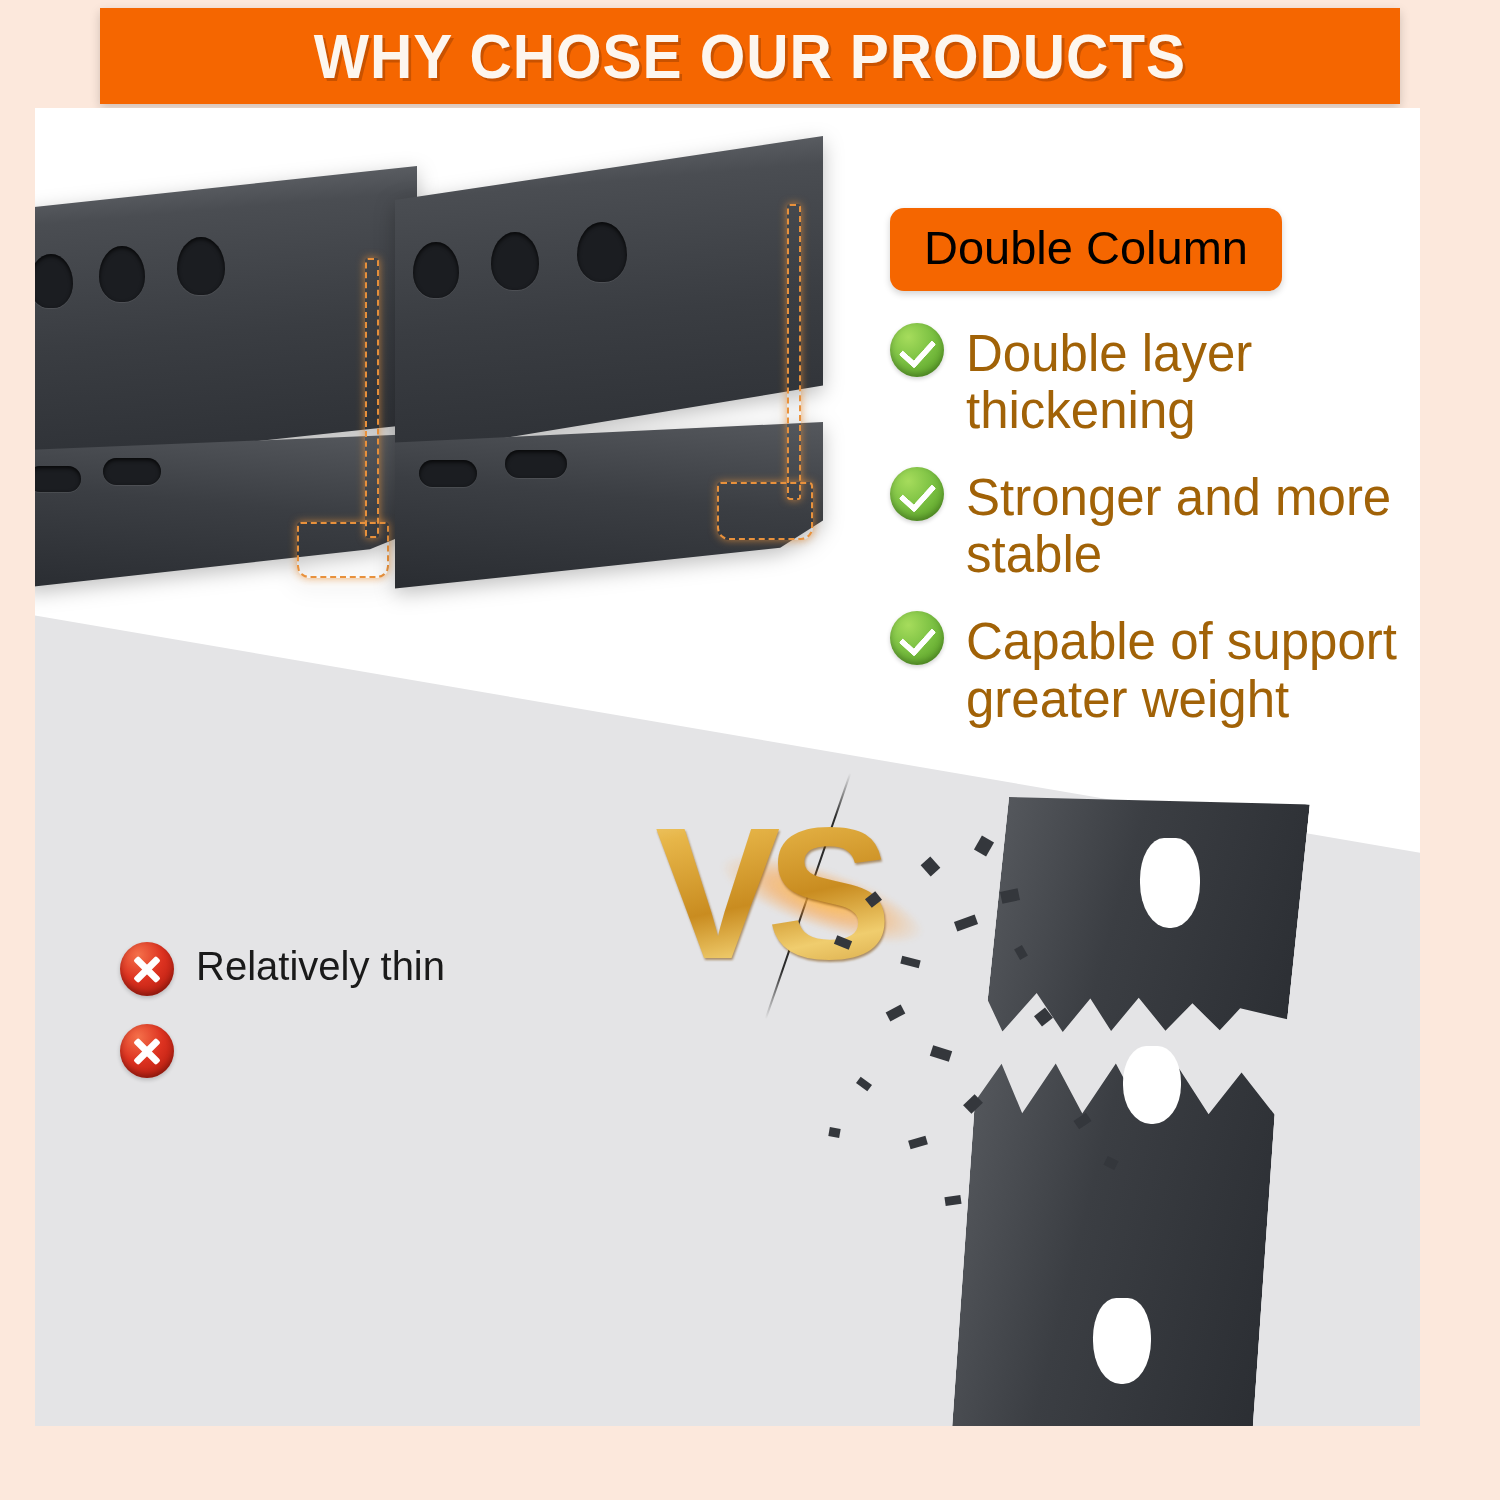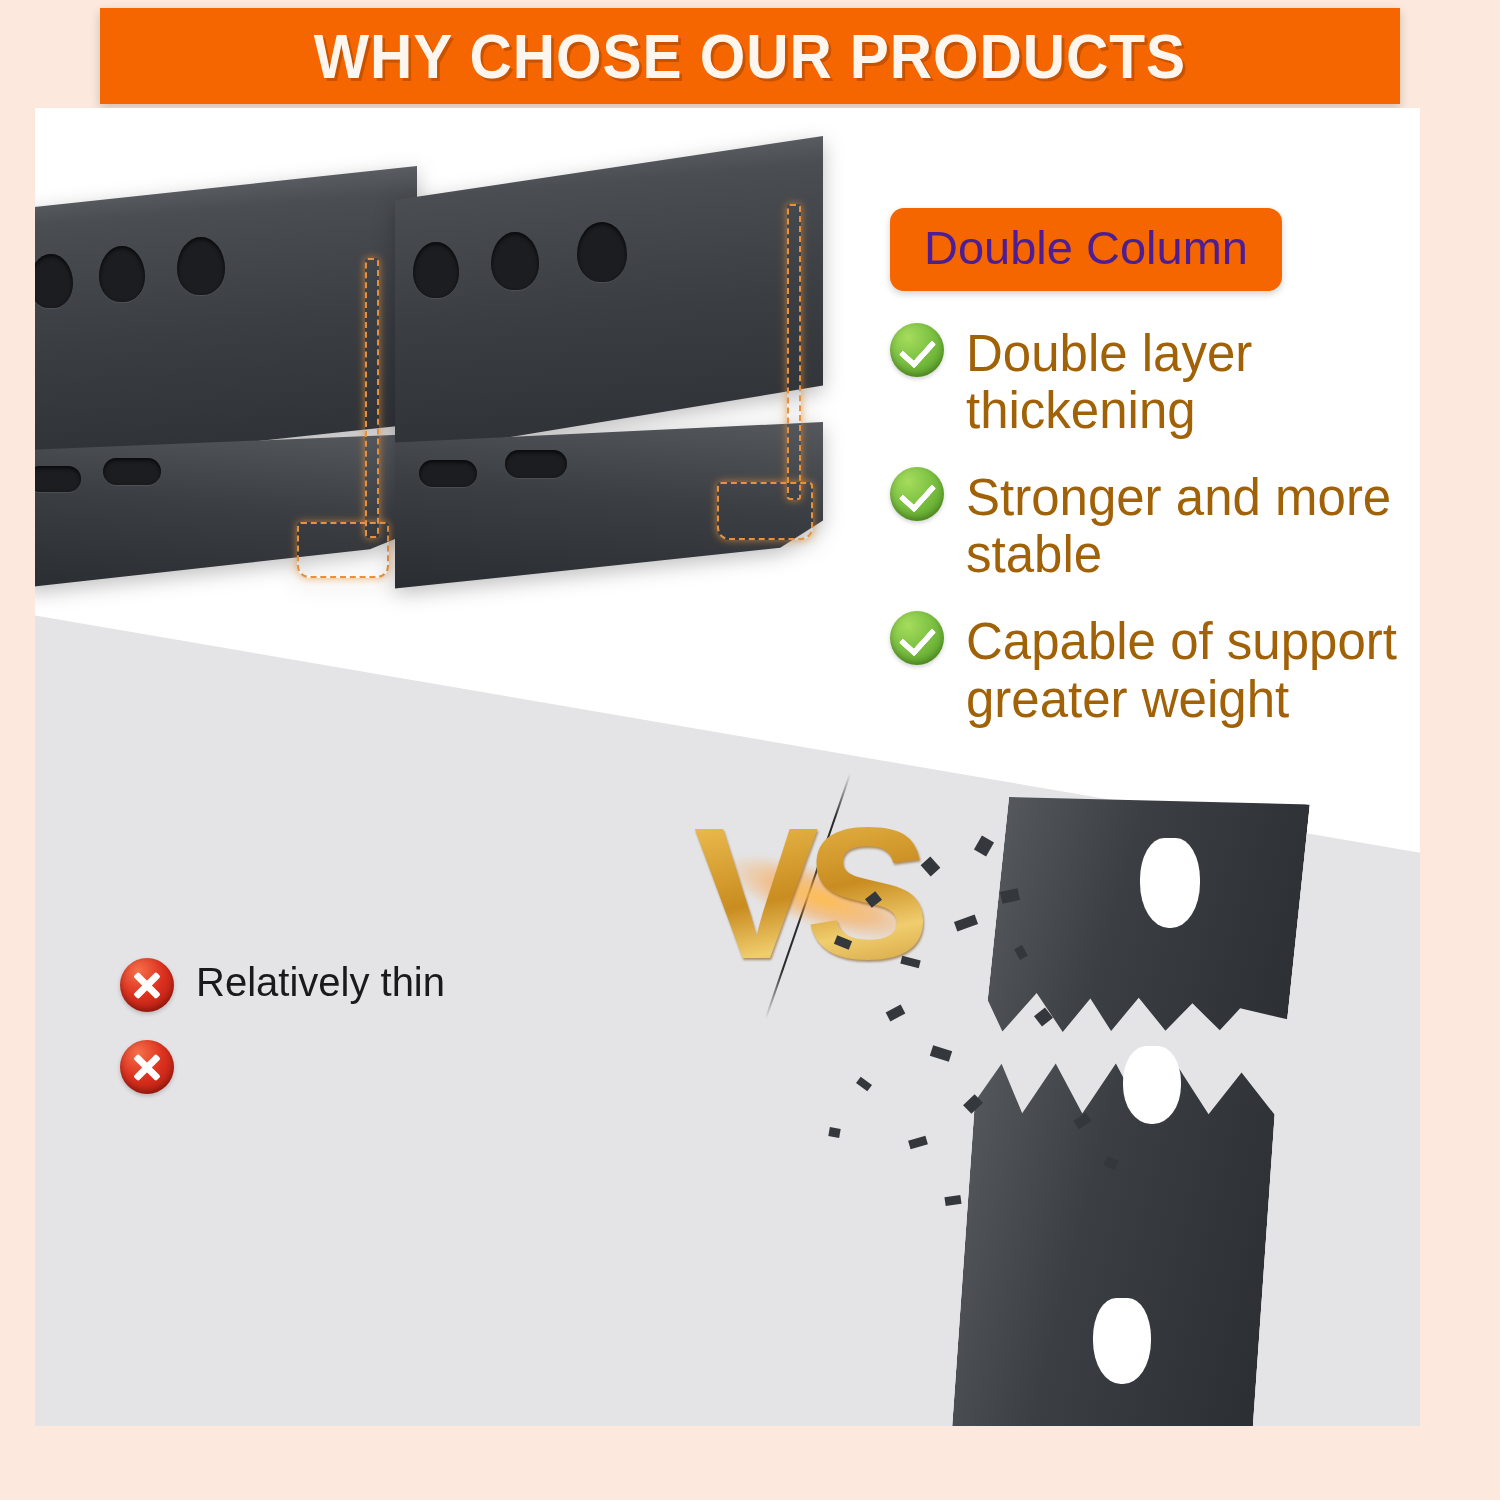--- a/index.html
+++ b/index.html
@@ -85,21 +85,21 @@
     box-shadow:0 0 8px rgba(232,145,60,.75);
   }
 
   
   .dc-block{ position:absolute; left:855px; top:100px; width:600px; }
 
   .pill{
     display:inline-block;
     background:#F56600;
     border-radius:14px;
-    color:#4c1d95;
+    color:#000000;
     font-size:47px;
     padding:12px 34px 16px 34px;
     box-shadow:0 3px 7px rgba(0,0,0,.18);
     white-space:nowrap;
   }
 
   .bullets{ margin-top:32px; }
   .bullet{
     display:flex;
     align-items:flex-start;
@@ -166,21 +166,20 @@
   .vs-text{
     position:absolute; left:0; top:0;
     width:100%; height:100%;
     font-size:188px; font-weight:700;
     font-family:"Liberation Sans", sans-serif;
     letter-spacing:-14px;
     background:linear-gradient(168deg,#FBE49B 0%,#E7B649 22%,#C98C20 50%,#F0CD6E 68%,#B87914 100%);
     -webkit-background-clip:text; background-clip:text;
     color:transparent;
     line-height:230px;
-    text-align:center;
     filter:drop-shadow(1px 2px 1px rgba(120,70,0,.55));
   }
 
   
   .sc-block{ position:absolute; left:85px; top:810px; width:800px; }
 
   
   .broken{
     position:absolute;
     left:770px; top:0px;
@@ -296,21 +295,21 @@
 
     <div class="vs-wrap">
       <div class="slash"></div>
       <div class="flare"></div>
       <div class="vs-text no-sel">VS</div>
     </div>
 
     <div class="sc-block">
 
 
-      <div class="bullets" style="margin-top:40px;">
+      <div class="bullets" style="margin-top:24px;">
 
         <div class="bullet">
           <span class="ico cross"></span>
           <span class="bullet-text neg">Relatively thin</span>
         </div>
 
 
         <div class="bullet">
           <span class="ico cross"></span>
         </div>

